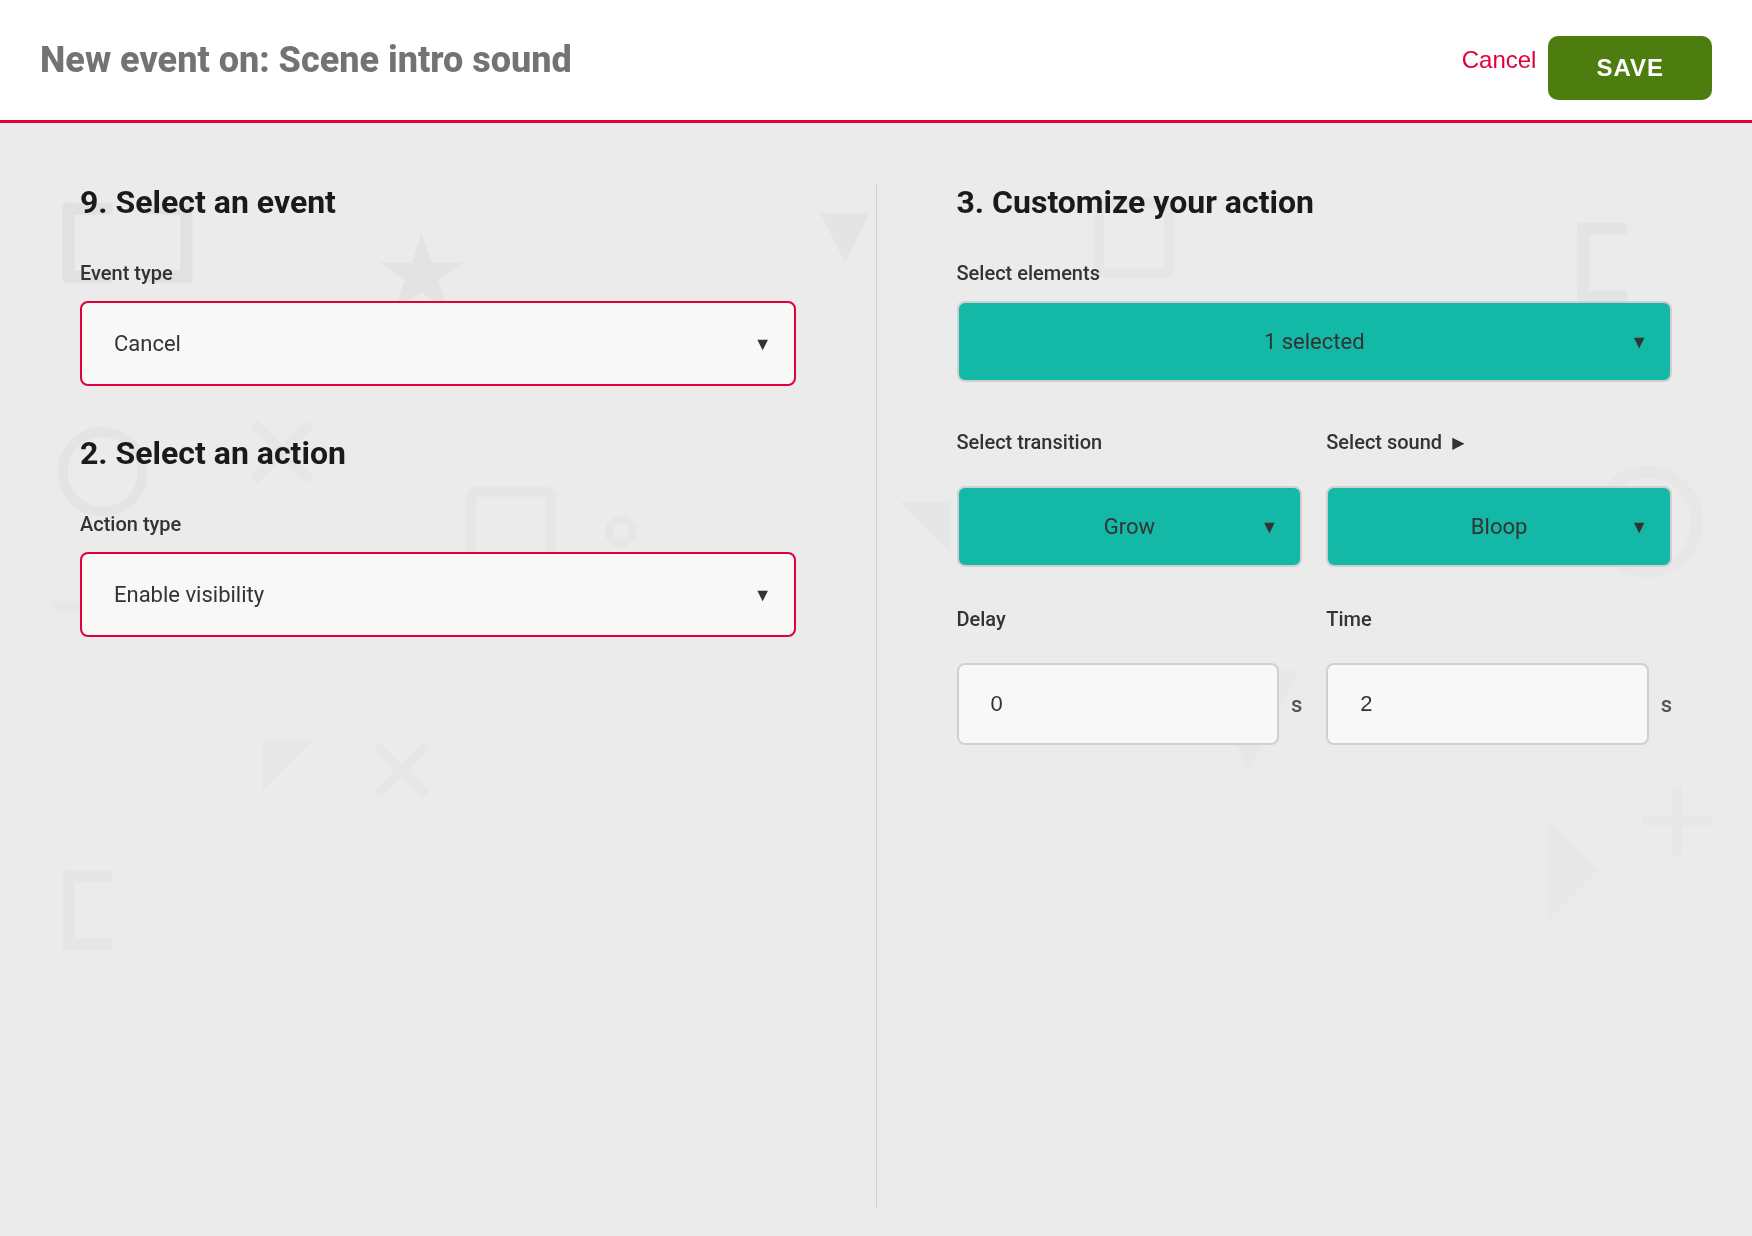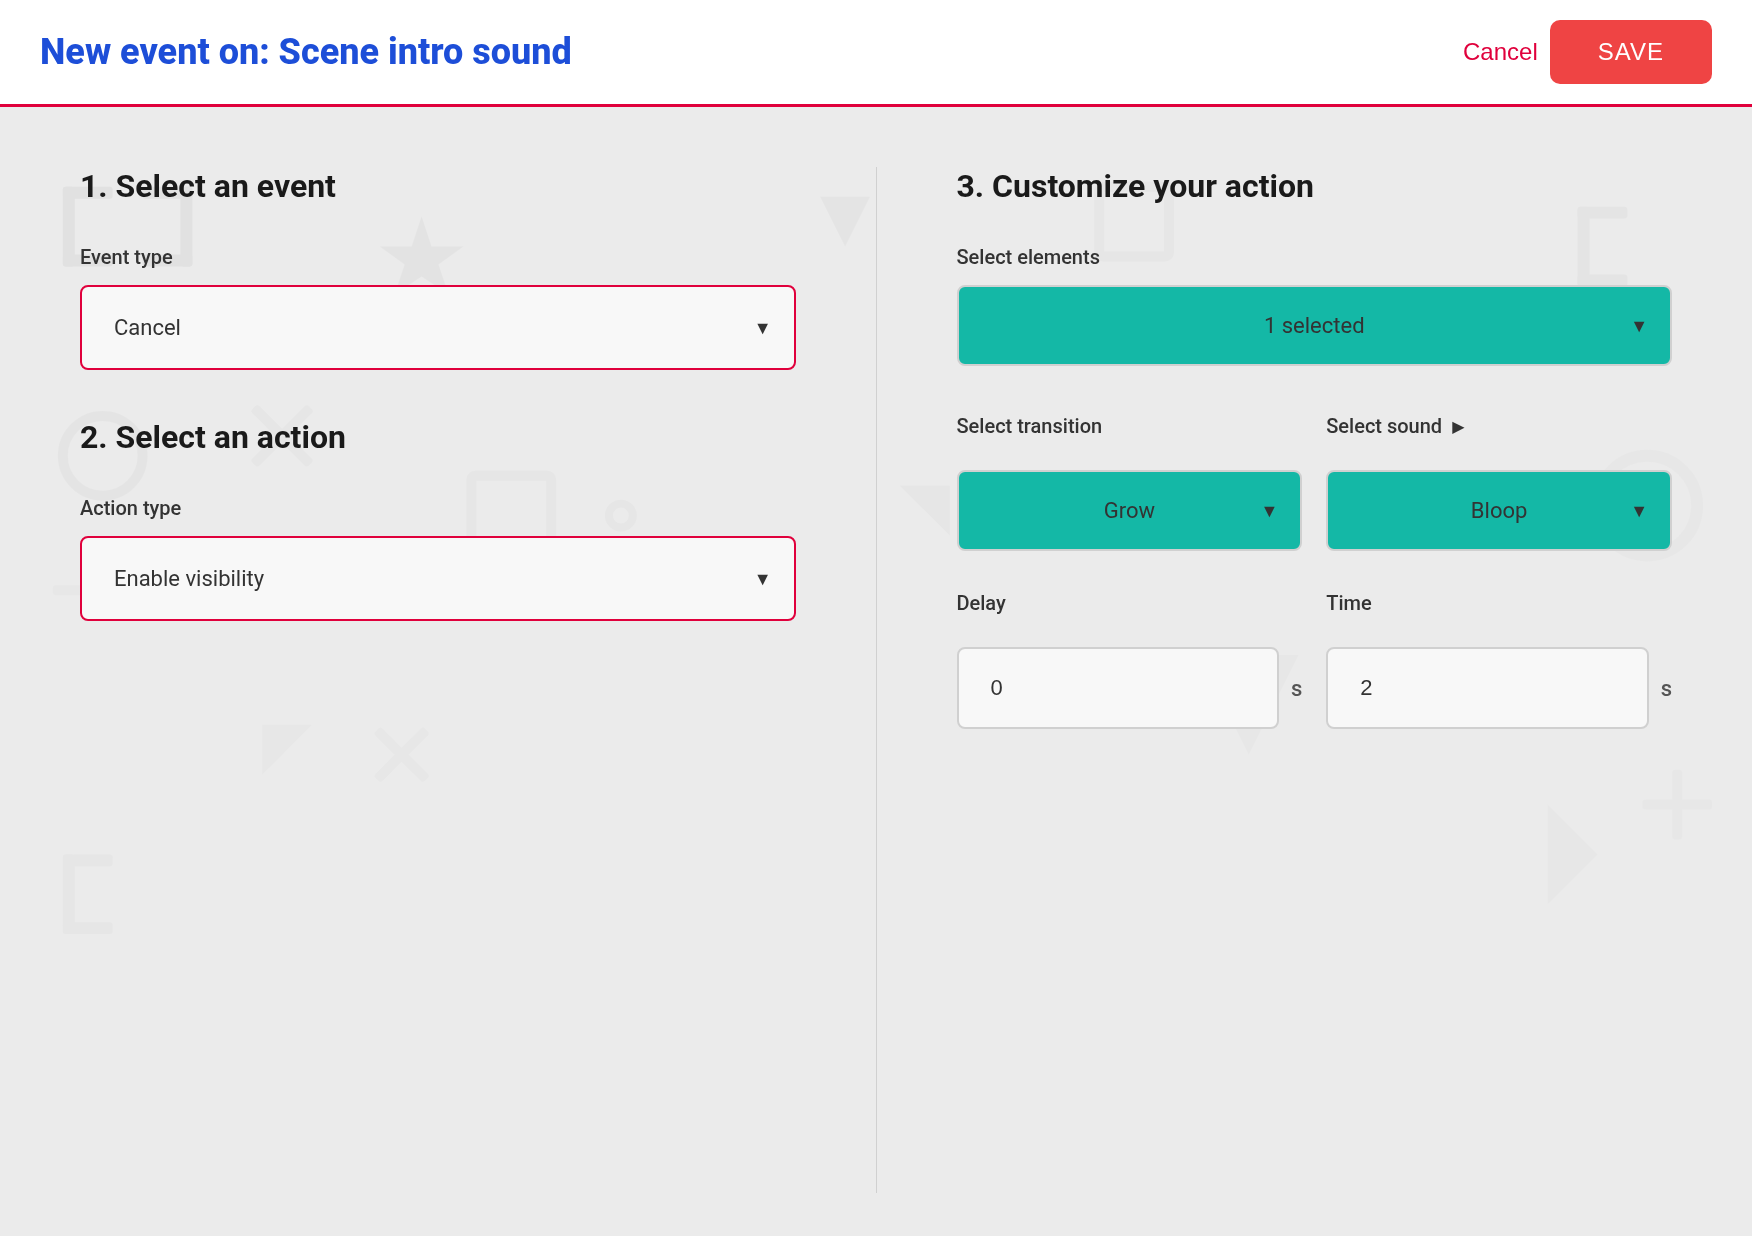--- a/index.html
+++ b/index.html
@@ -23,48 +23,49 @@
       align-items: center;
       justify-content: space-between;
       border-bottom: 3px solid #e0003c;
       position: relative;
       z-index: 10;
     }
 
     .header-title {
       font-size: 36px;
       font-weight: 800;
-      color: #1d4ed8;
+      color: #737373;
     }
 
     .header-actions {
       display: flex;
       align-items: center;
       gap: 12px;
     }
 
     .cancel-button {
       background: none;
       border: none;
       color: #e0003c;
       font-size: 24px;
       cursor: pointer;
       font-weight: 400;
     }
 
     .save-button {
-      background: #ef4444;
+      background: #4d7c0f;
       border: none;
       color: #ffffff;
       font-size: 24px;
-      font-weight: 400;
+      font-weight: 700;
       padding: 18px 48px;
       border-radius: 10px;
       cursor: pointer;
       letter-spacing: 1px;
+      margin-top: 16px;
     }
 
     .main-content {
       position: relative;
       height: calc(1236px - 90px);
       background: #ebebeb;
       overflow: hidden;
     }
 
     
@@ -264,21 +265,21 @@
       <g opacity="0.25" transform="translate(1680,700)">
         <rect x="-5" y="-35" width="10" height="70" rx="3"></rect>
         <rect x="-35" y="-5" width="70" height="10" rx="3"></rect>
       </g>
     </svg>
   </div>
 
   <div class="content-area">
 
     <div class="left-panel">
-      <h2 class="section-title">1. Select an event</h2>
+      <h2 class="section-title">9. Select an event</h2>
 
       <div class="field-label">Event type</div>
       <div class="select-wrapper">
         <div class="select-box">
           <span>Cancel</span>
         </div>
         <span class="select-dropdown">▼</span>
       </div>
 
       <h2 class="section-title" style="margin-top: 44px;">2. Select an action</h2>

